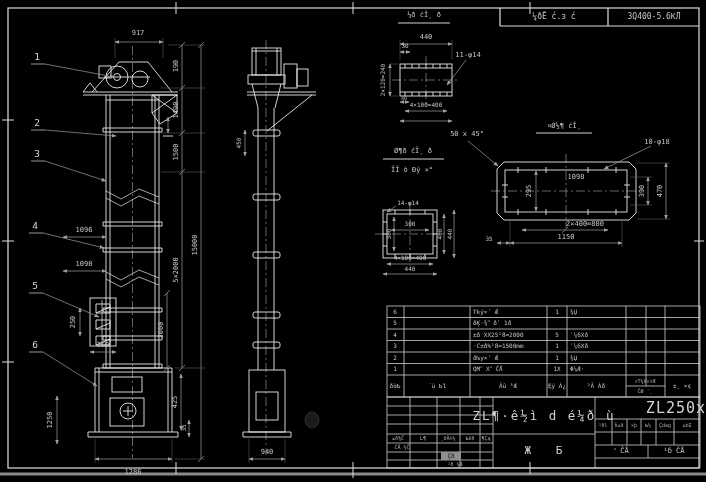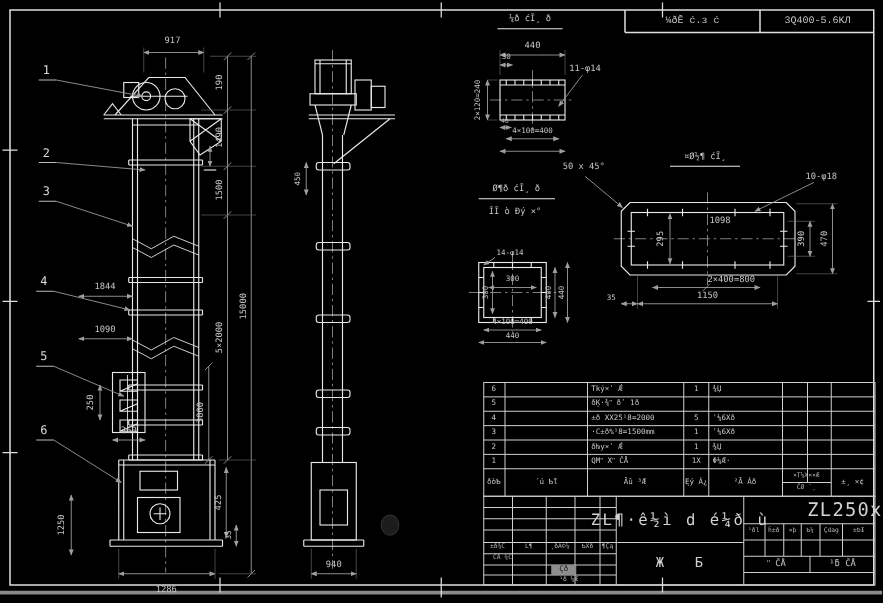--- a/index.html
+++ b/index.html
@@ -5,21 +5,21 @@
   html,body{margin:0;padding:0;background:#000;}
   #stage{position:relative;width:706px;height:482px;background:#000;overflow:hidden;
          font-family:"DejaVu Sans Mono",monospace;}
   #stage svg{position:absolute;left:0;top:0;}
   .t{position:absolute;color:#c6c6c6;font-size:7px;line-height:1;white-space:nowrap;
      transform:translate(-50%,-50%);}
   .tl{transform:translate(0,-50%);}
   .r{transform:translate(-50%,-50%) rotate(-90deg);}
   .s6{font-size:6px;}
   .s5{font-size:5px;color:#b5b5b5;}
-  .s8{font-size:8px;font-family:Liberation Mono, monospace;}
+  .s8{font-size:8px;}
   .s9{font-size:9.5px;color:#d8d8d8;}
   .big{font-size:15px;color:#d2d2d2;letter-spacing:1px;margin-left:44px;}
   .title-big{font-size:12.5px;color:#d2d2d2;letter-spacing:2px;}
   .sub{font-size:11px;color:#cfcfcf;letter-spacing:9px;}
   .badge{color:#111;font-size:6px;}
 </style>
 </head>
 <body>
 
 <div id="stage">
@@ -215,21 +215,21 @@
 <span class="t s9" style="left:35px;top:286px">5</span>
 <span class="t s9" style="left:35px;top:345px">6</span>
 
 <span class="t" style="left:138px;top:33px">917</span>
 <span class="t r" style="left:176px;top:66px">190</span>
 <span class="t r" style="left:176px;top:110px">1490</span>
 <span class="t r" style="left:176px;top:152px">1500</span>
 <span class="t r" style="left:176px;top:270px">5×2000</span>
 <span class="t r" style="left:161px;top:330px">3000</span>
 <span class="t r" style="left:195px;top:245px">15000</span>
-<span class="t" style="left:84px;top:230px">1844</span>
+<span class="t" style="left:84px;top:230px">1096</span>
 <span class="t" style="left:84px;top:264px">1090</span>
 <span class="t r" style="left:73px;top:322px">250</span>
 <span class="t" style="left:103px;top:345px">360</span>
 <span class="t r" style="left:50px;top:420px">1250</span>
 <span class="t r" style="left:175px;top:402px">425</span>
 <span class="t r s6" style="left:184px;top:428px">35</span>
 <span class="t" style="left:133px;top:472px">1286</span>
 
 <span class="t" style="left:267px;top:452px">940</span>
 <span class="t r s6" style="left:239px;top:143px">450</span>

